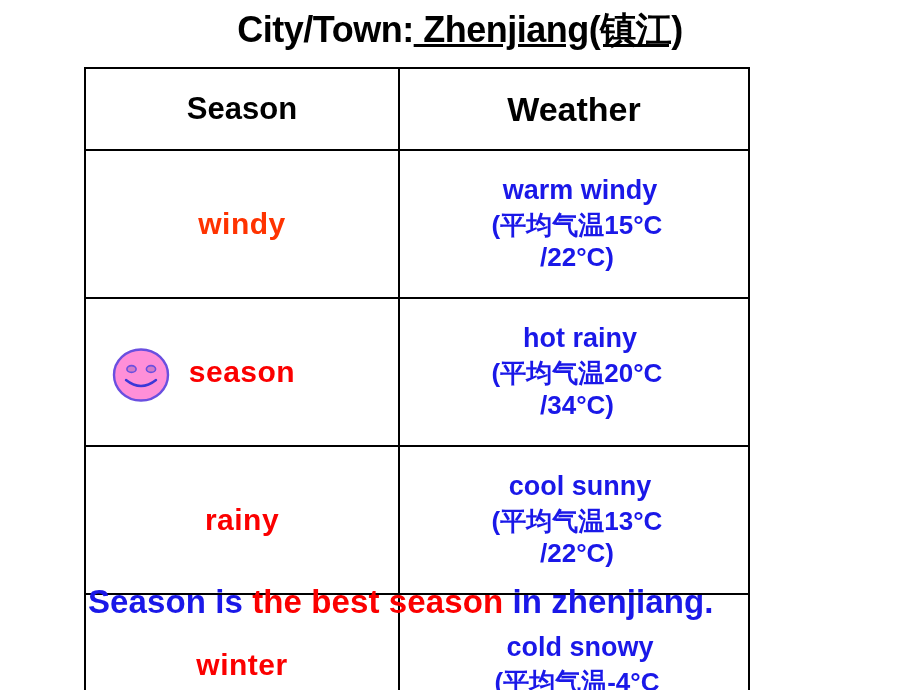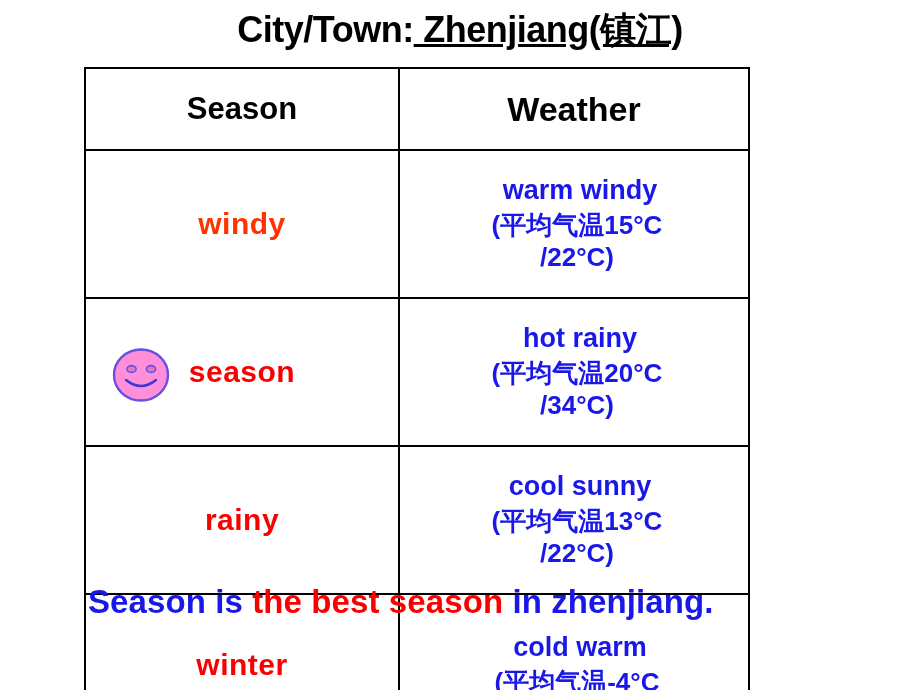--- a/index.html
+++ b/index.html
@@ -187,21 +187,21 @@
           <div class="weather-temp">(平均气温13°C</div>
           <div class="weather-temp">/22°C)</div>
         </td>
       </tr>
 
       <tr class="body-row row-winter">
         <td class="season-cell">
           <span class="season-label season-winter">winter</span>
         </td>
         <td class="weather-cell">
-          <div class="weather-main">cold  warm</div>
+          <div class="weather-main">cold  snowy</div>
           <div class="weather-temp">(平均气温-4°C</div>
         </td>
       </tr>
     </tbody>
   </table>
 
   <div id="best-season-line">
     <span class="blue">Season is </span><span class="red">the best season</span><span class="blue"> in zhenjiang.</span>
   </div>
 

